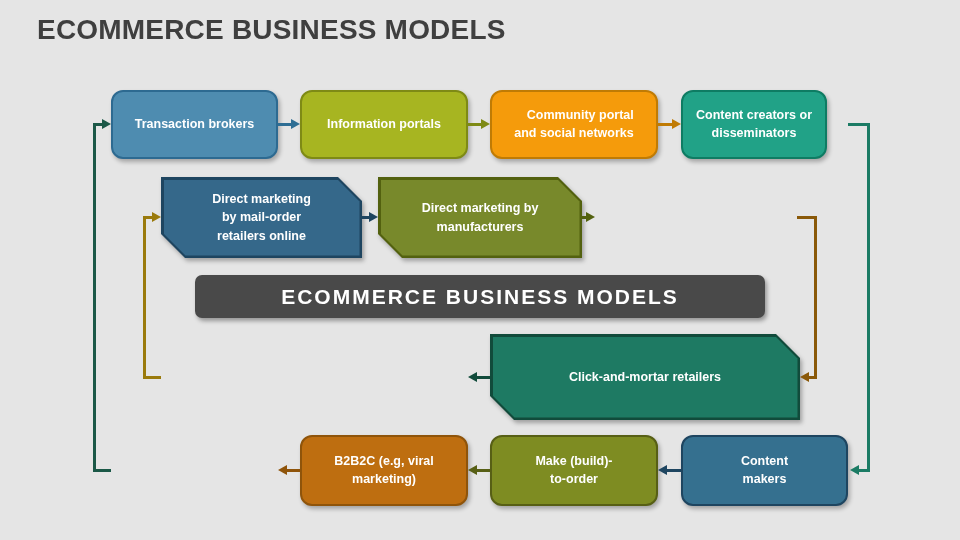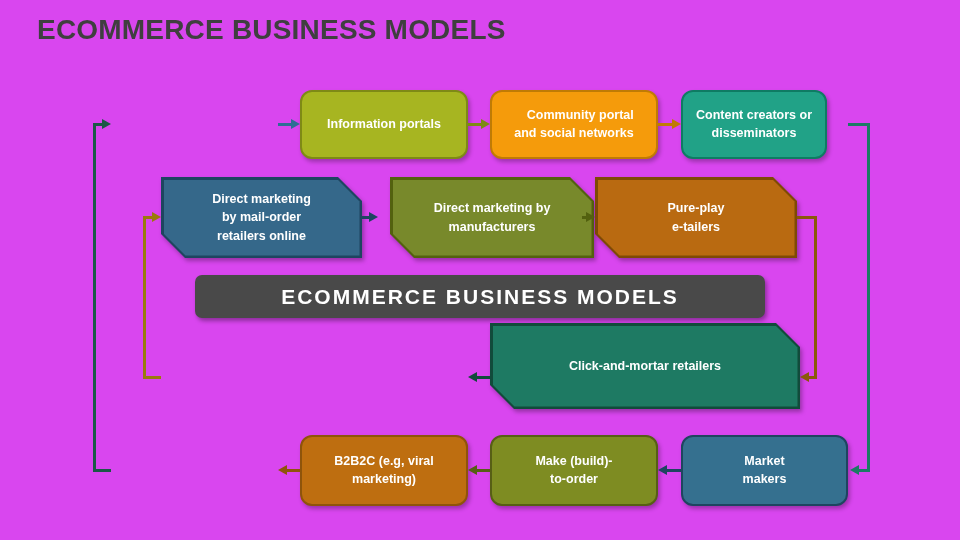--- a/index.html
+++ b/index.html
@@ -40,59 +40,55 @@
   }
   .hline{position:absolute;height:3px;}
   .vline{position:absolute;width:3px;}
   .ah{position:absolute;width:0;height:0;border-top:5.5px solid transparent;border-bottom:5.5px solid transparent;}
   .ah.r{border-left:9px solid;}
   .ah.l{border-right:9px solid;}
 </style>
 </head>
 <body>
 
-<div class="slide" style="background: #d946ef;">
+<div class="slide" style="background: #e5e5e5;">
 
   <div class="title" style="color: rgb(63, 63, 63);">ECOMMERCE BUSINESS MODELS</div>
 
+  <div class="box" style="left: 111px; top: 90px; width: 167px; height: 69px; background: rgb(78, 140, 176); border-color: rgb(45, 106, 145);">Transaction brokers</div>
   <div class="box" style="left: 300px; top: 90px; width: 168px; height: 69px; background: rgb(167, 181, 33); border-color: rgb(126, 138, 21);">Information portals</div>
   <div class="box" style="left: 490px; top: 90px; width: 168px; height: 69px; background: rgb(245, 155, 11); border-color: rgb(192, 123, 4); text-align: right;">Community portal
 and social networks</div>
   <div class="box" style="left: 681px; top: 90px; width: 146px; height: 69px; background: rgb(33, 162, 135); border-color: rgb(14, 124, 99);">Content creators or
 disseminators</div>
 
   <div class="snip-wrap" style="left:161px;top:177px;width:201px;height:81px;">
     <div class="snip-outer" style="background: rgb(30, 69, 96);"></div>
     <div class="snip-inner" style="background: rgb(53, 104, 138);">Direct marketing
 by mail-order
 retailers online</div>
   </div>
-  <div class="snip-wrap" style="left:378px;top:177px;width:204px;height:81px;margin-left:12px;">
+  <div class="snip-wrap" style="left:378px;top:177px;width:204px;height:81px;">
     <div class="snip-outer" style="background: rgb(83, 97, 15);"></div>
     <div class="snip-inner" style="background: rgb(120, 137, 43);">Direct marketing by
 manufacturers</div>
   </div>
-  <div class="snip-wrap" style="left:595px;top:177px;width:202px;height:81px;">
-    <div class="snip-outer" style="background: rgb(126, 74, 5);"></div>
-    <div class="snip-inner" style="background: rgb(185, 106, 17);">Pure-play
-e-tailers</div>
-  </div>
 
   <div class="banner" style="background: rgb(73, 73, 73); color: rgb(255, 255, 255);">ECOMMERCE BUSINESS MODELS</div>
 
-  <div class="snip-wrap" style="left:490px;top:323px;width:310px;height:86px;">
+  <div class="snip-wrap" style="left:490px;top:334px;width:310px;height:86px;">
     <div class="snip-outer" style="background: rgb(17, 75, 59);"></div>
     <div class="snip-inner" style="background: rgb(30, 122, 99);">Click-and-mortar retailers</div>
   </div>
 
   <div class="box" style="left: 300px; top: 435px; width: 168px; height: 71px; background: rgb(190, 110, 16); border-color: rgb(143, 84, 10);">B2B2C (e.g, viral
 marketing)</div>
   <div class="box" style="left: 490px; top: 435px; width: 168px; height: 71px; background: rgb(126, 140, 34); border-color: rgb(87, 95, 21);">Make (build)-
 to-order</div>
-  <div class="box" style="left: 681px; top: 435px; width: 167px; height: 71px; background: rgb(53, 112, 143); border-color: rgb(30, 69, 96);">Market
+  <div class="box" style="left: 681px; top: 435px; width: 167px; height: 71px; background: rgb(53, 112, 143); border-color: rgb(30, 69, 96);">Content
 makers</div>
 
   <div class="hline" style="left: 93px; top: 469px; width: 18px; background: rgb(27, 88, 71);"></div>
   <div class="vline" style="left: 93px; top: 123px; height: 349px; background: rgb(27, 88, 71);"></div>
   <div class="hline" style="left: 93px; top: 123px; width: 9px; background: rgb(27, 88, 71);"></div>
   <div class="ah r" style="left: 102px; top: 119px; border-left-color: rgb(27, 88, 71);"></div>
 
   <div class="hline" style="left: 848px; top: 123px; width: 22px; background: rgb(27, 123, 100);"></div>
   <div class="vline" style="left: 867px; top: 123px; height: 349px; background: rgb(27, 123, 100);"></div>
   <div class="hline" style="left: 859px; top: 469px; width: 11px; background: rgb(27, 123, 100);"></div>

